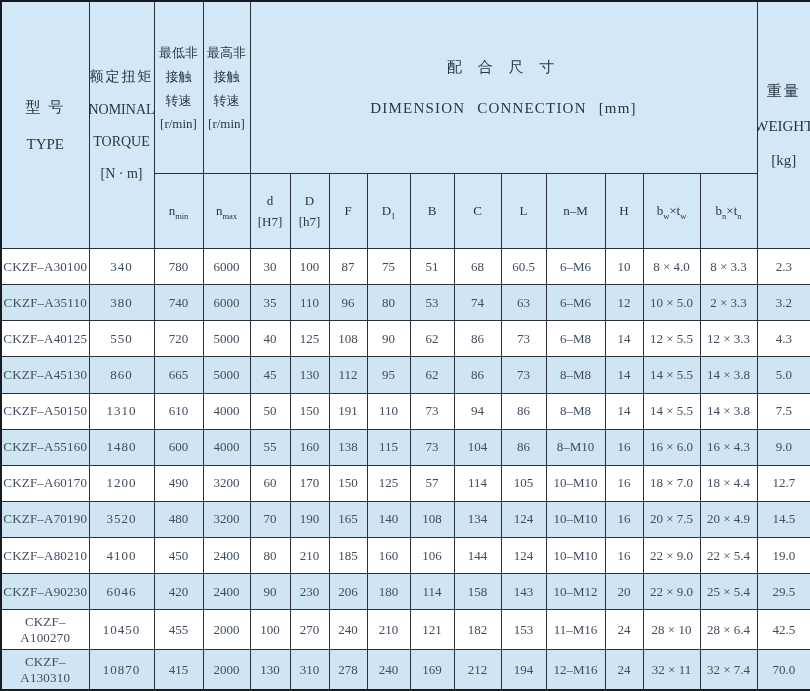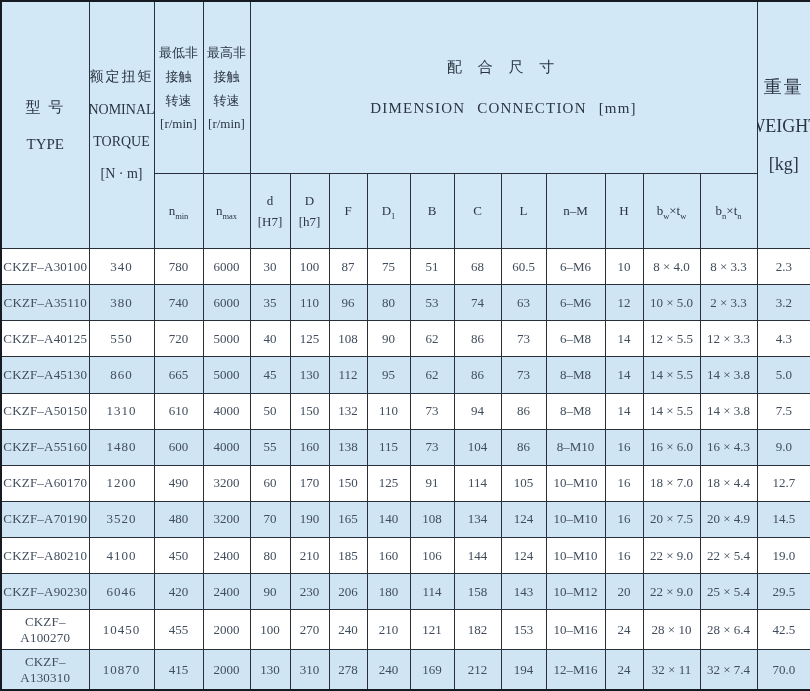--- a/index.html
+++ b/index.html
@@ -49,21 +49,21 @@
   .h203 { height: 155px; }
   .h142 { height: 142px; }
   .h61  { height: 61px; }
 
   .type-head .vstack { gap: 19px; font-size: 15px; }
   .torque-head .vstack { gap: 16px; font-size: 14px; }
   .speed-head .vstack { gap: 6px; font-size: 13px; }
   .dim-head .vstack { gap: 23px; }
   .dim-cn { font-size: 15px; letter-spacing: 6px; }
   .dim-en { font-size: 15px; letter-spacing: 1.2px; word-spacing: 7px; }
-  .weight-head .vstack { gap: 17px; font-size: 18px; }
+  .weight-head .vstack { gap: 17px; font-size: 15px; }
   .subhead { font-size: 13px; }
   .subhead .vstack { gap: 5px; }
   sub { font-size: 8.5px; line-height: 0; }
 
   td.c-type {
     text-align: left;
     padding-left: 4px;
     font-size: 12.5px;
     letter-spacing: 0.2px;
     color: #3c4653;
@@ -246,21 +246,21 @@
     <td>14 × 3.8</td>
     <td>5.0</td>
   </tr>
       <tr class="data-row">
     <td class="c-type">CKZF–A50150</td>
     <td class="c-torque">1310</td>
     <td>610</td>
     <td>4000</td>
     <td>50</td>
     <td>150</td>
-    <td>132</td>
+    <td>191</td>
     <td>110</td>
     <td>73</td>
     <td>94</td>
     <td>86</td>
     <td>8–M8</td>
     <td>14</td>
     <td>14 × 5.5</td>
     <td>14 × 3.8</td>
     <td>7.5</td>
   </tr>
@@ -284,21 +284,21 @@
   </tr>
       <tr class="data-row">
     <td class="c-type">CKZF–A60170</td>
     <td class="c-torque">1200</td>
     <td>490</td>
     <td>3200</td>
     <td>60</td>
     <td>170</td>
     <td>150</td>
     <td>125</td>
-    <td>91</td>
+    <td>57</td>
     <td>114</td>
     <td>105</td>
     <td>10–M10</td>
     <td>16</td>
     <td>18 × 7.0</td>
     <td>18 × 4.4</td>
     <td>12.7</td>
   </tr>
       <tr class="data-row alt">
     <td class="c-type">CKZF–A70190</td>
@@ -359,21 +359,21 @@
     <td class="c-torque">10450</td>
     <td>455</td>
     <td>2000</td>
     <td>100</td>
     <td>270</td>
     <td>240</td>
     <td>210</td>
     <td>121</td>
     <td>182</td>
     <td>153</td>
-    <td>10–M16</td>
+    <td>11–M16</td>
     <td>24</td>
     <td>28 × 10</td>
     <td>28 × 6.4</td>
     <td>42.5</td>
   </tr>
       <tr class="data-row alt">
     <td class="c-type">CKZF–A130310</td>
     <td class="c-torque">10870</td>
     <td>415</td>
     <td>2000</td>

